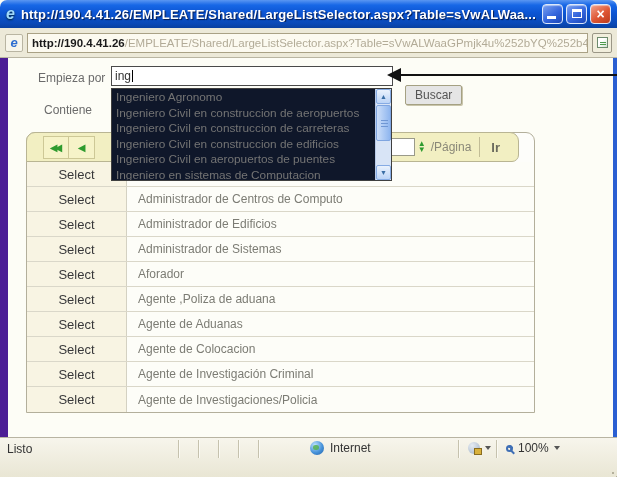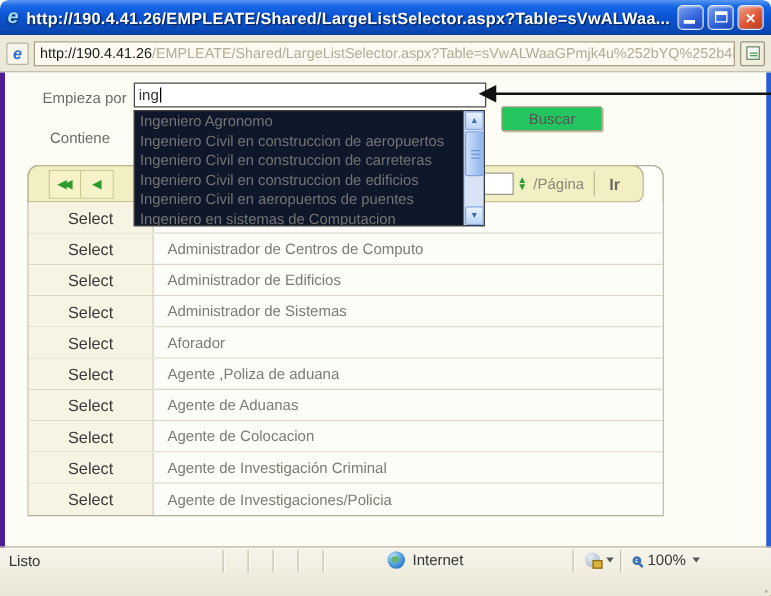--- a/index.html
+++ b/index.html
@@ -27,45 +27,45 @@
   
   .addressbar {
     position:absolute; left:0; top:28px; width:617px; height:30px;
     background:#ece9d8; border-bottom:1px solid #b9b5a2;
     display:flex; align-items:center; padding:0 5px; gap:4px;
   }
   .addr-ie { font-weight:bold; font-style:italic; font-size:13px; color:#2f6fd0; width:18px; height:18px;
     border:1px solid #b9b5a2; background:#f8f6ea; border-radius:2px; text-align:center; line-height:16px; }
   .url-field { flex:1; height:20px; background:#fcfaf0; border:1px solid #a9a185;
     display:flex; align-items:center; padding:0 4px; overflow:hidden; white-space:nowrap; font-size:11.5px; }
-  .url-domain { font-weight:normal; color:#1a1a1a; }
+  .url-domain { font-weight:bold; color:#1a1a1a; }
   .url-path { color:#b2ab97; }
   .addr-btn { width:20px; height:20px; background:#f1eedd; border:1px solid #9a9686; border-radius:2px;
     display:flex; align-items:center; justify-content:center; }
   .page-ic { width:11px; height:11px; border:1px solid #6d8a6d; background:linear-gradient(135deg,#ffffff 40%,#cfe3cf); position:relative; }
   .page-ic::after { content:""; position:absolute; left:2px; top:4px; width:6px; height:1px; background:#4b9a4b; box-shadow:0 2px 0 #4b9a4b; }
 
   
   .content { position:absolute; left:0; top:58px; width:617px; height:397px; background:#fdfdf6;
-    border-left:4px solid #4c1d95; border-right:4px solid #2a5fd2; }
+    border-left:8px solid #4c1d95; border-right:4px solid #2a5fd2; }
 
   .lbl { position:absolute; font-size:12px; color:#6b6b6b; }
   .lbl-empieza { left:30px; top:13px; }
   .lbl-contiene { left:36px; top:45px; }
 
   .fake-input { position:absolute; left:103px; top:8px; width:282px; height:20px; background:#fff;
     border:1px solid #4a4a4a; font-size:12px; color:#333; padding:2px 3px; }
   .caret { display:inline-block; width:1px; height:12px; background:#000; vertical-align:-2px; margin-left:1px; }
 
   .annot-line { position:absolute; left:392px; top:16px; width:221px; height:2px; background:#121212; }
   .annot-head { position:absolute; left:379px; top:10px; width:0; height:0;
     border-top:7px solid transparent; border-bottom:7px solid transparent; border-right:14px solid #121212; }
 
-  .btn-buscar { position:absolute; left:397px; top:27px; padding:2px 21px; font-size:12px; color:#555;
-    background:#22c55e; border:1px solid #a5a183; border-radius:2px; box-shadow:1px 1px 0 #c9c5ab; }
+  .btn-buscar { position:absolute; left:397px; top:27px; padding:2px 9px; font-size:12px; color:#555;
+    background:#e5e5e5; border:1px solid #a5a183; border-radius:2px; box-shadow:1px 1px 0 #c9c5ab; }
 
   
   .panel { position:absolute; left:18px; top:74px; width:509px; height:281px;
     background:#fdfdfa; border:1px solid #b3af9b; border-radius:9px 9px 0 0; }
   .pager { position:absolute; left:-1px; top:-1px; width:493px; height:30px;
     background:#f2efc2; border:1px solid #b9b593; border-radius:9px 9px 7px 0;
     display:flex; align-items:center; padding:0 8px; }
   .pg-group { display:flex; border:1px solid #cdc896; margin-left:8px; }
   .pg-btn { width:25px; height:21px; background:#f6f3c8; border-right:1px solid #cdc896;
     display:flex; align-items:center; justify-content:center; color:#2e9b2e; font-size:10px; letter-spacing:-3px; padding-right:3px; }

